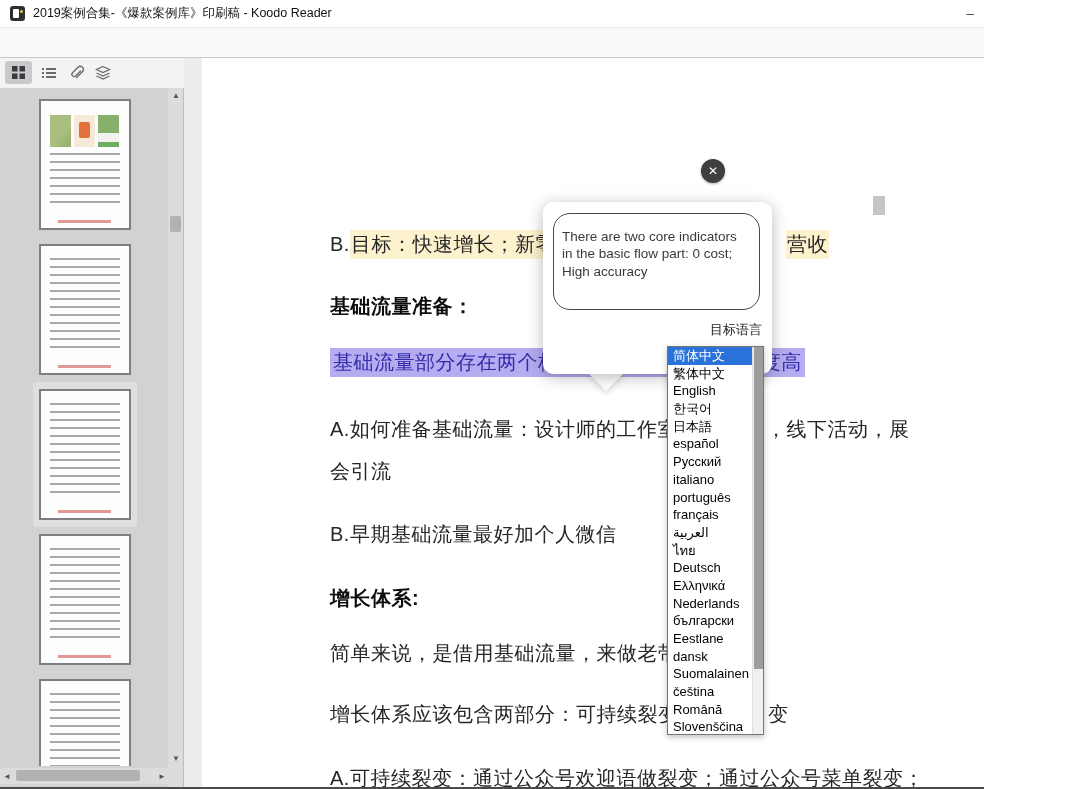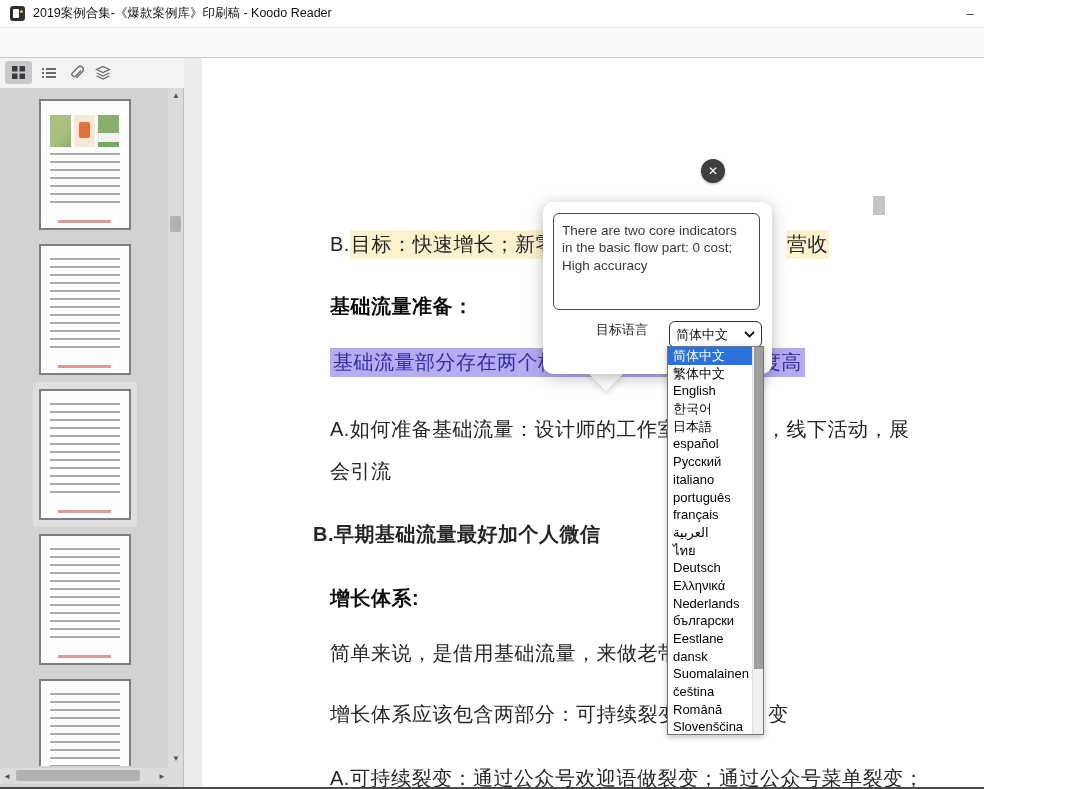--- a/index.html
+++ b/index.html
@@ -65,22 +65,22 @@
 
   
   .line { position:absolute; font-size:20px; color:#262626; white-space:nowrap; z-index:2; letter-spacing:0.5px; }
   .line.bold { font-weight:bold; color:#0d0d0d; }
   .hl-y { background:#fcf2cd; padding:3px 1px 4px; }
   .hl-p { background:#b5acf1; color:#322da6; padding:3px 3px 4px; }
 
   
   .tail { position:absolute; left:594px; top:362px; width:24px; height:24px; background:#fff; transform:rotate(45deg); z-index:19; box-shadow:2px 2px 6px rgba(0,0,0,0.15); }
   .popup { position:absolute; left:543px; top:202px; width:229px; height:172px; background:#fff; border-radius:10px; box-shadow:0 3px 16px rgba(0,0,0,0.28); z-index:20; padding:11px 10px 0; }
-  .transbox { width:207px; height:97px; border:1.6px solid #4a4a4a; border-radius:6px; padding:8px 8px; font-size:13.5px; line-height:1.28; color:#3a3a3a; overflow:hidden; }
-  .langrow { display:flex; align-items:flex-start; justify-content:flex-end; margin-top:11px; gap:21px; }
+  .transbox { width:207px; height:97px; border:1.6px solid #4a4a4a; border-radius:17px; padding:14px 8px; font-size:13.5px; line-height:1.28; color:#3a3a3a; overflow:hidden; }
+  .langrow { display:flex; align-items:flex-end; justify-content:flex-end; margin-top:11px; gap:21px;flex-direction:column; }
   .langlabel { font-size:13px; color:#222; }
   .langsel { width:93px; height:27px; border:1.4px solid #333; border-radius:6px; display:flex; align-items:center; padding:0 6px; background:#fff; }
   .langsel span { font-size:13px; color:#111; }
   .langsel svg { margin-left:auto; }
   .closebtn { position:absolute; left:701px; top:159px; width:24px; height:24px; border-radius:50%; background:#3f3f3f; color:#fff; display:flex; align-items:center; justify-content:center; font-size:12px; z-index:22; box-shadow:0 1px 3px rgba(0,0,0,0.3); }
 
   
   .langlist { position:absolute; left:667px; top:346px; width:97px; height:389px; background:#fff; border:1px solid #767676; z-index:30; overflow:hidden; box-shadow:0 2px 6px rgba(0,0,0,0.25); }
   .lang-item { height:17.7px; line-height:17.7px; font-size:13px; color:#000000; padding-left:5px; white-space:nowrap; overflow:hidden; }
   .lang-item.sel { background:#2b71da; color:#fff; }
@@ -275,21 +275,21 @@
     <div class="outerthumb"></div>
   </div>
 
   <div class="line" style="left:330px;top:231px;"><span>B.</span><span class="hl-y">目标：快速增长；新零</span></div>
   <div class="line" style="left:786px;top:231px;"><span class="hl-y">营收</span></div>
   <div class="line bold" style="left:330px;top:293px;">基础流量准备：</div>
   <div class="line" style="left:330px;top:349px;"><span class="hl-p">基础流量部分存在两个核心指标：0 成本；精准度高</span></div>
   <div class="line" style="left:330px;top:416px;">A.如何准备基础流量：设计师的工作室,</div>
   <div class="line" style="left:766px;top:416px;">，线下活动，展</div>
   <div class="line" style="left:330px;top:458px;">会引流</div>
-  <div class="line" style="left:313px;top:521px;font-weight:bold;">B.早期基础流量最好加个人微信</div>
+  <div class="line" style="left:330px;top:521px;">B.早期基础流量最好加个人微信</div>
   <div class="line bold" style="left:330px;top:585px;">增长体系:</div>
   <div class="line" style="left:330px;top:640px;">简单来说，是借用基础流量，来做老带新</div>
   <div class="line" style="left:330px;top:701px;">增长体系应该包含两部分：可持续裂变+</div>
   <div class="line" style="left:768px;top:701px;">变</div>
   <div class="line" style="left:330px;top:765px;">A.可持续裂变：通过公众号欢迎语做裂变；通过公众号菜单裂变；</div>
 
   <div class="tail"></div>
   <div class="popup">
     <div class="transbox">There are two core indicators in the basic flow part: 0 cost; High accuracy</div>
     <div class="langrow">

